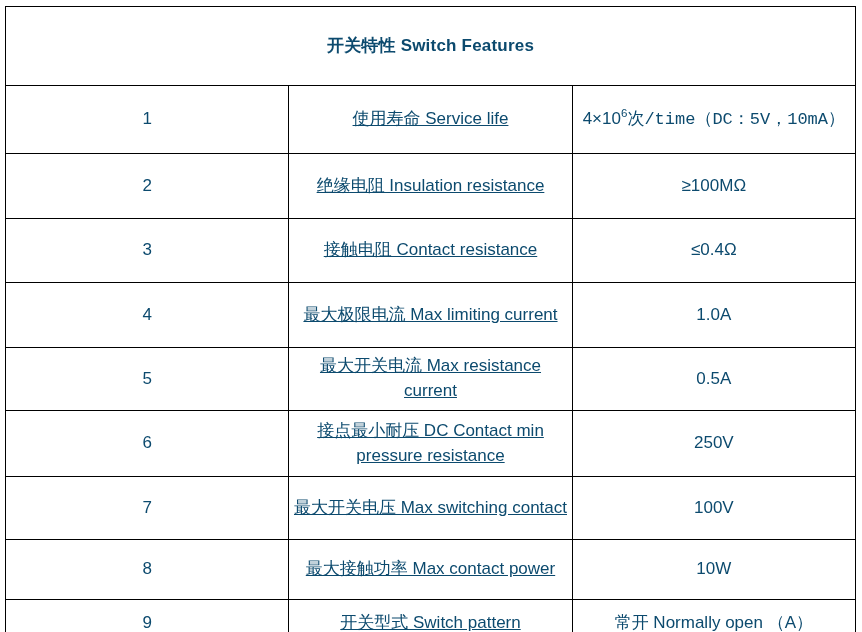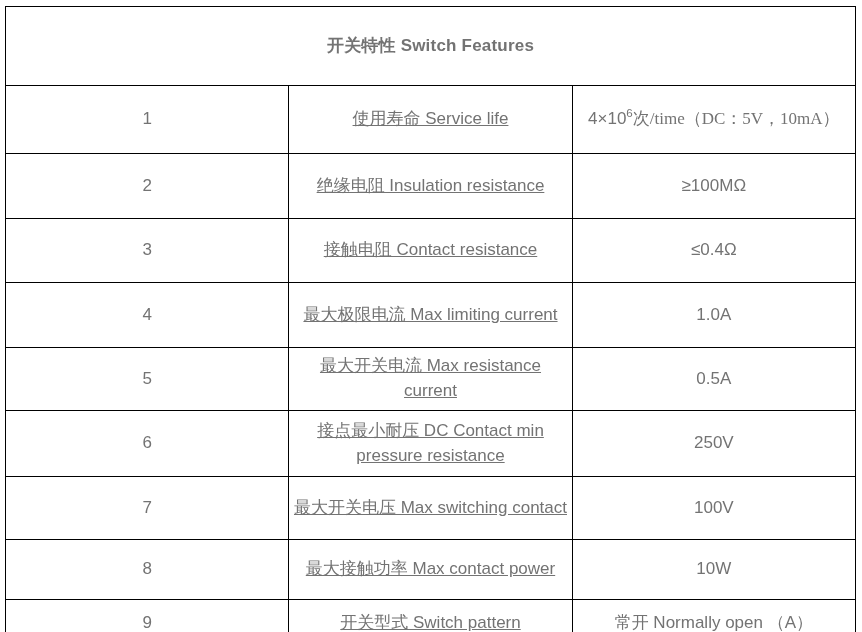--- a/index.html
+++ b/index.html
@@ -33,21 +33,21 @@
   }
 
   table.spec-table td {
     border: 1.3px solid #000000;
     text-align: center;
     vertical-align: middle;
     padding: 2px 4px;
     font-family: "Liberation Sans", "DejaVu Sans", sans-serif;
     font-size: 17px;
     line-height: 1.45;
-    color: #737373;
+    color: #0c4a6e;
     box-sizing: border-box;
   }
 
   td.title-cell {
     font-size: 25px;
     font-weight: bold;
     letter-spacing: 0.2px;
     height: 79px;
     padding-bottom: 4px;
   }
@@ -68,21 +68,21 @@
   td.value-cell {
     width: 283px;
     font-family: "Liberation Serif", "DejaVu Serif", serif;
     font-size: 17px;
     padding-left: 6px;
     padding-right: 6px;
   }
 
   td.value-cell .cjk,
   td.name-cell .cjk {
-    font-family: Liberation Serif, serif;
+    font-family: Liberation Mono, monospace;
     margin-top: 20px;
   }
 
   sup.exp {
     font-size: 0.68em;
     vertical-align: super;
     line-height: 0;
   }
 
   .r1 { height: 68px; }

